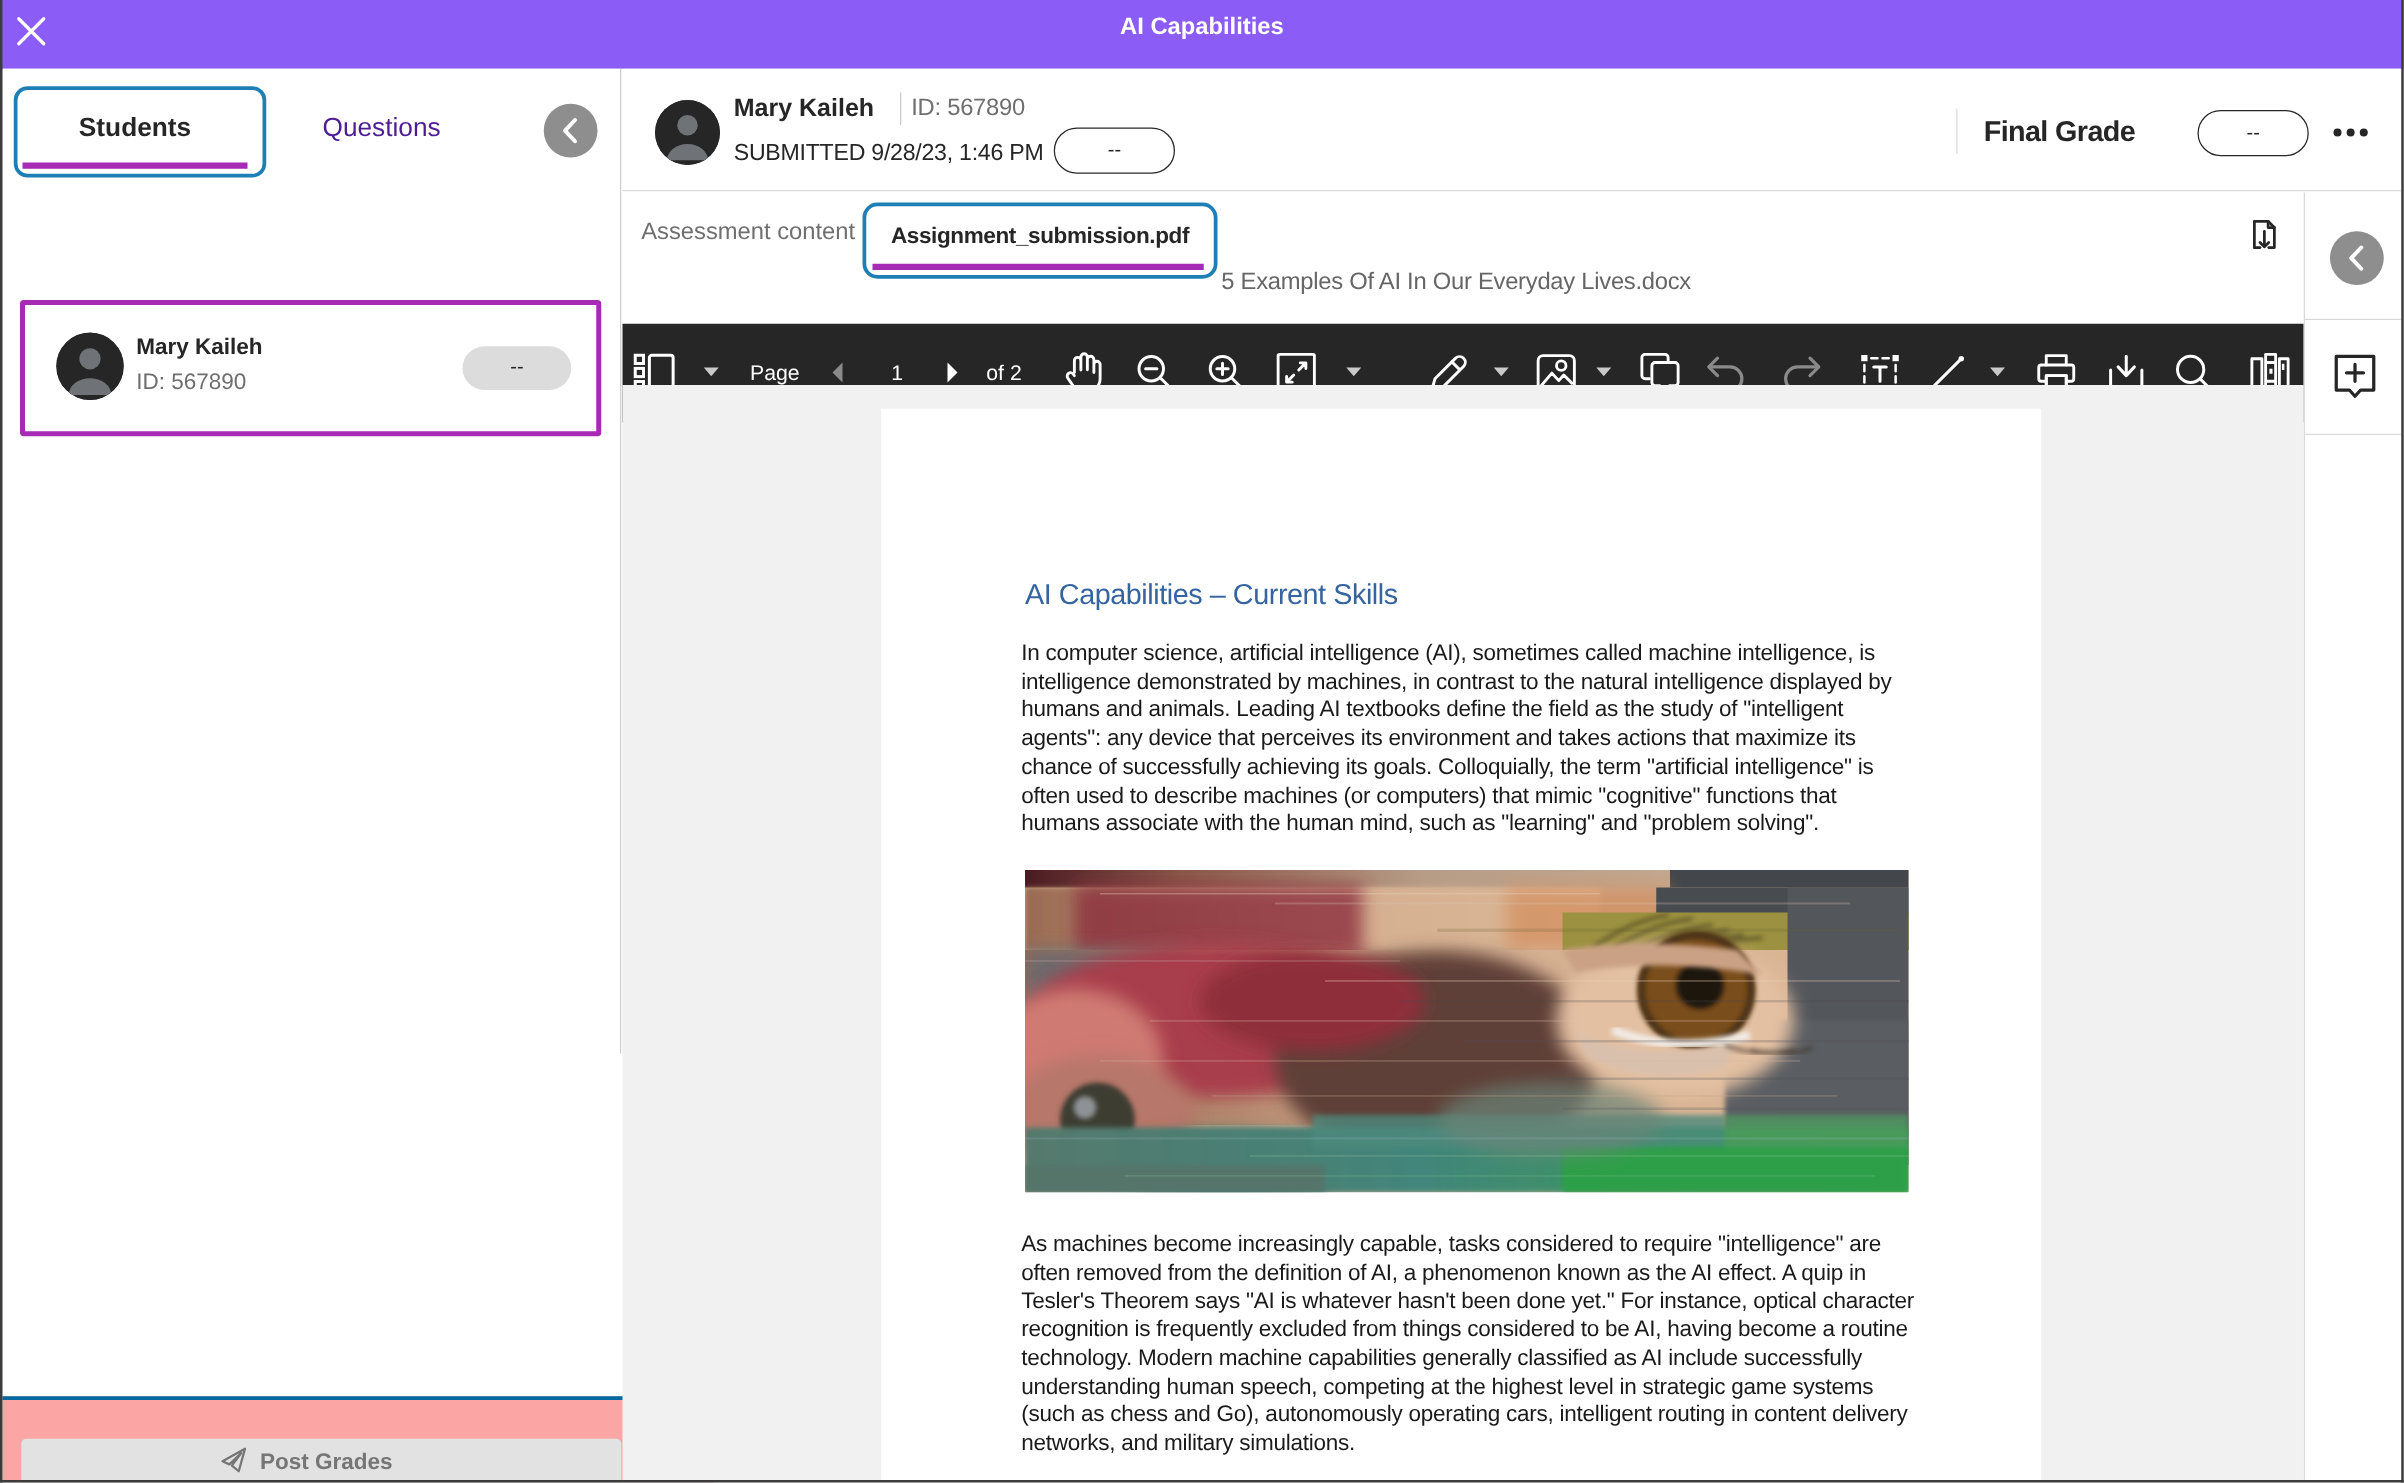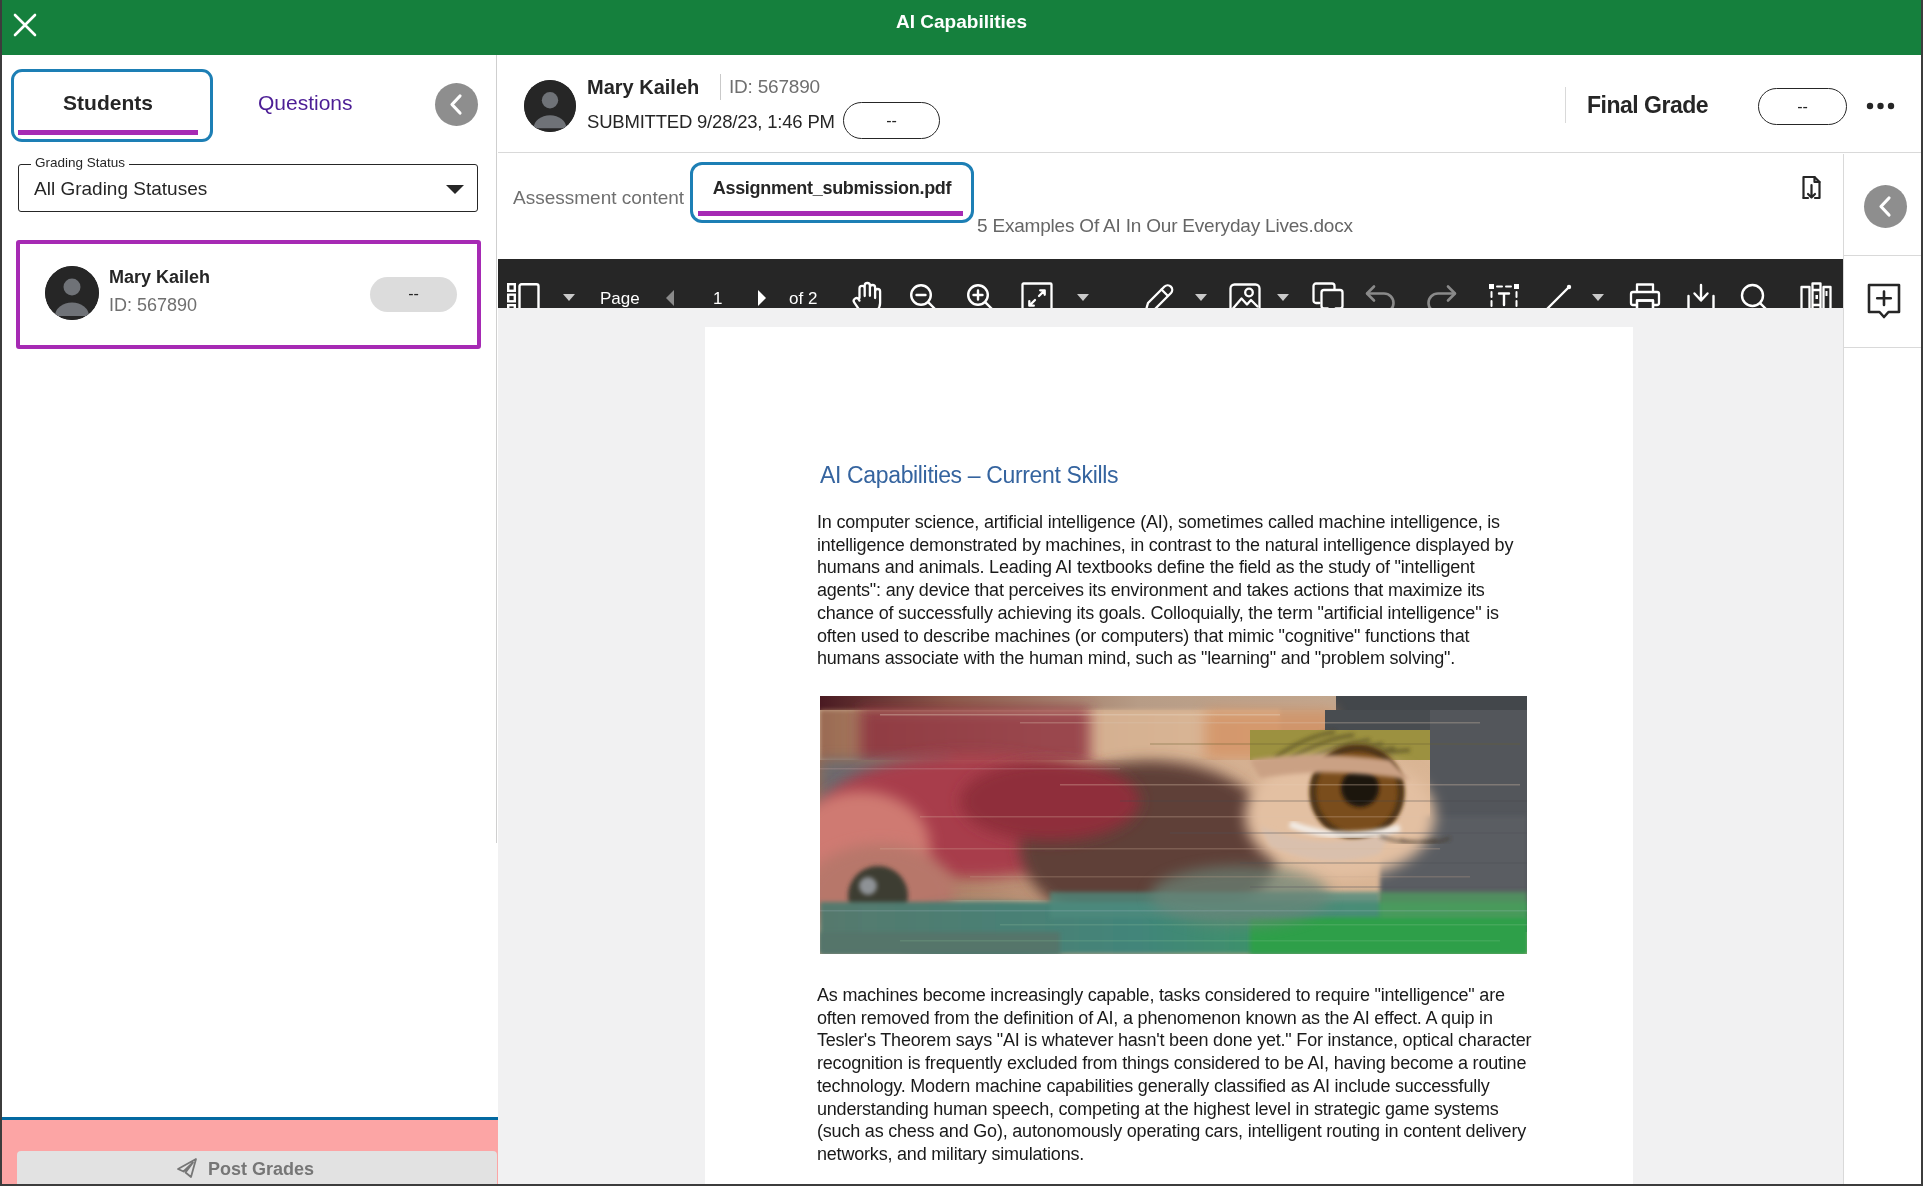--- a/index.html
+++ b/index.html
@@ -3,21 +3,21 @@
 <meta charset="utf-8">
 <style>
   * { margin:0; padding:0; box-sizing:border-box; }
   html,body { width:1923px; height:1186px; overflow:hidden; }
   body { font-family:"Liberation Sans", sans-serif; position:relative; background:#fff; }
   .abs { position:absolute; }
   
   #frame { position:absolute; left:0; top:0; width:1923px; height:1186px; border-left:2px solid #3c3c3c; border-right:2px solid #3c3c3c; border-bottom:2px solid #3c3c3c; pointer-events:none; z-index:99; }
 
   
-  #topbar { left:0; top:0; width:1923px; height:55px; background:#15803d; }
+  #topbar { left:0; top:0; width:1923px; height:55px; background:#8b5cf6; }
   #topbar .title { position:absolute; left:0; right:0; top:11px; text-align:center; color:#fff; font-size:19px; font-weight:700; }
 
   
   #sidebar { left:2px; top:55px; width:495px; height:788px; background:#fff; border-right:1px solid #cfcfcf; }
   #stud-box { position:absolute; left:9px; top:14px; width:202px; height:73px; border:3px solid #1d7fb5; border-radius:11px; }
   #stud-box .lbl { position:absolute; left:-4px; right:4px; top:19px; text-align:center; font-size:21px; font-weight:700; color:#262626; }
   #stud-box .under { position:absolute; left:4px; top:58px; width:180px; height:5px; background:#a62ab4; }
   #questions { position:absolute; left:256px; top:36px; font-size:21px; color:#4c1d95; }
   .circlebtn { position:absolute; width:43px; height:43px; border-radius:50%; background:#8e8e8e; }
   .circlebtn svg { position:absolute; left:0; top:0; }
@@ -44,21 +44,21 @@
   #mhead .name { position:absolute; left:89px; top:21px; font-size:20px; font-weight:700; color:#262626; }
   #mhead .vbar { position:absolute; left:222px; top:19px; width:1px; height:26px; background:#c9c9c9; }
   #mhead .mid { position:absolute; left:231px; top:21px; letter-spacing:-0.2px; font-size:19px; color:#6f6f6f; }
   #mhead .sub { position:absolute; left:89px; top:56px; letter-spacing:-0.2px; font-size:18.5px; color:#262626; }
   .wpill { position:absolute; background:#fff; border:1px solid #262626; border-radius:17px; text-align:center; color:#262626; }
   #mhead .fg { position:absolute; left:1089px; top:37px; letter-spacing:-0.5px; font-size:23px; font-weight:700; color:#262626; }
   #mhead .vbar2 { position:absolute; left:1067px; top:32px; width:1px; height:36px; background:#d9d9d9; }
 
   
   #tabs { left:498px; top:154px; width:1345px; height:75px; background:#fff; }
-  #tabs .t1 { position:absolute; left:15px; top:21px; font-size:19px; color:#6f6f6f;margin-top:12px; }
+  #tabs .t1 { position:absolute; left:15px; top:21px; font-size:19px; color:#6f6f6f; }
   #tabs .bluebox { position:absolute; left:192px; top:8px; width:284px; height:61px; border:3px solid #1d7fb5; border-radius:12px; }
   #tabs .bluebox .lbl { position:absolute; left:0; right:0; top:13px; text-align:center; font-size:18px; letter-spacing:-0.3px; font-weight:700; color:#262626; }
   #tabs .bluebox .under { position:absolute; left:5px; top:46px; width:265px; height:5px; background:#a62ab4; }
   #tabs .t3 { position:absolute; left:479px; top:21px; font-size:19px; letter-spacing:-0.2px; color:#666666;margin-top:40px; }
 
   
   #toolbar { left:498px; top:229px; width:1345px; height:79px; background:#262626; color:#fff;margin-top:30px; }
 
   
   #viewer { left:498px; top:308px; width:1345px; height:876px; background:#f1f1f2; }
@@ -84,25 +84,20 @@
   <div id="stud-box">
       <div class="lbl">Students</div>
       <div class="under"></div>
     </div>
   <div id="questions">Questions</div>
   <div class="circlebtn" style="left:433px; top:28px;">
       <svg width="43" height="43" viewBox="0 0 43 43">
         <path d="M25 13 L17 21.5 L25 30" stroke="#fff" stroke-width="3.2" fill="none" stroke-linecap="round" stroke-linejoin="round"></path>
       </svg>
     </div>
-  <div id="gsbox">
-    <div class="legend">Grading Status</div>
-    <div class="val">All Grading Statuses</div>
-    <div class="caret"></div>
-  </div>
   <div id="card">
     <div class="avatar" style="left:25px; top:22px; width:54px; height:54px;"><svg viewBox="0 0 54 54" width="100%" height="100%">
           <circle cx="27" cy="27" r="27" fill="#262626"></circle>
           <circle cx="27" cy="21" r="8.5" fill="#6f7277"></circle>
           <path d="M10 50 a17 13.5 0 0 1 34 0 Z" fill="#6f7277"></path>
         </svg></div>
     <div class="name">Mary Kaileh</div>
     <div class="sid">ID: 567890</div>
     <div class="pill">--</div>
   </div>

